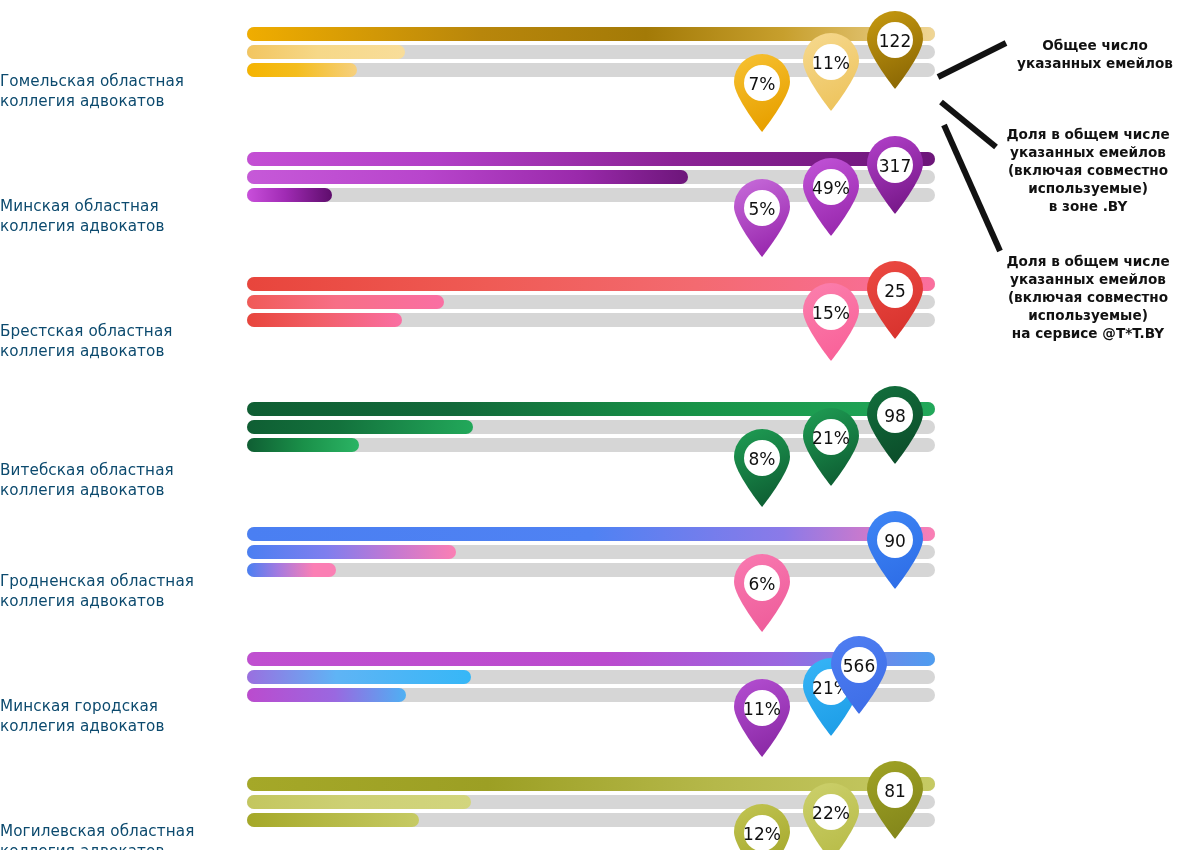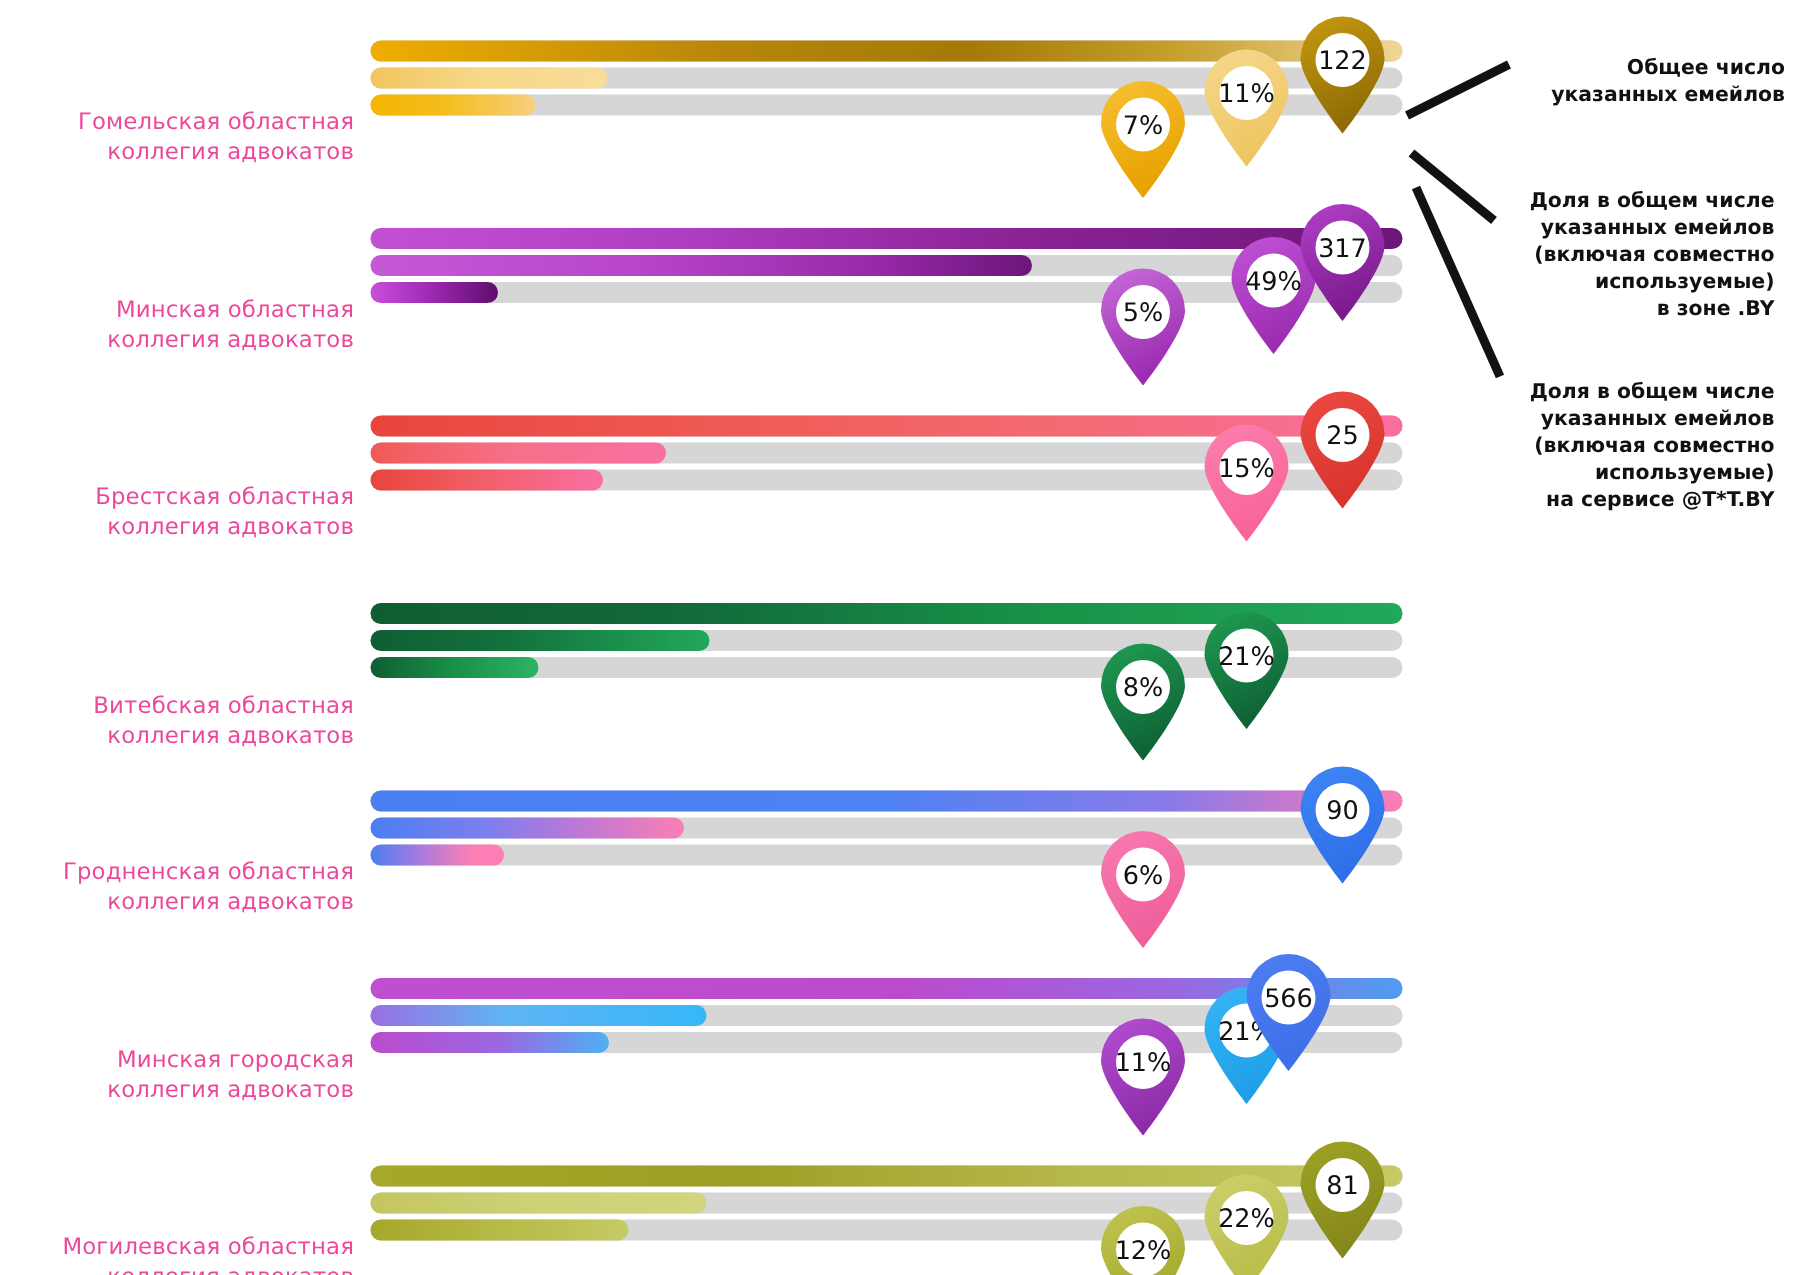--- a/index.html
+++ b/index.html
@@ -27,24 +27,23 @@
     position: absolute;
     left: 0;
     width: 1200px;
     height: 125px;
   }
 
   .group-label {
     position: absolute;
     left: 0;
     width: 236px;
-    text-align: right;
     font-size: 15.2px;
     line-height: 1.32;
-    color: #ec4899;
+    color: #0c4a6e;
     letter-spacing: 0.1px;
     white-space: pre-line;
   }
 
   
   .bars {
     position: absolute;
     left: 247px;
     top: 0;
     width: 690px;
@@ -85,21 +84,21 @@
     line-height: 30px;
     font-weight: 400;
     color: #101010;
     pointer-events: none;
   }
 
   
   .legend-note {
     position: absolute;
     width: 190px;
-    text-align: right;
+    text-align: center;
     font-size: 13.6px;
     line-height: 1.33;
     font-weight: 700;
     color: #111;
     white-space: pre-line;
   }
   #connector-layer {
     position: absolute;
     left: 0; top: 0;
     width: 1200px; height: 850px;
@@ -198,21 +197,21 @@
             <linearGradient id="pg3" x1="0" y1="0" x2="0.35" y2="1">
               <stop offset="0%" stop-color="#c86ddb"></stop>
               <stop offset="100%" stop-color="#9b2bb0"></stop>
             </linearGradient>
           </defs>
           <path d="M31 79 C31 79 59 44 59 29 A28 28 0 1 0 3 29 C3 44 31 79 31 79 Z" fill="url(#pg3)"></path>
           <circle cx="31" cy="30" r="18" fill="#ffffff"></circle>
         </svg>
         <div class="pin-label">5%</div>
       </div>
-    <div class="pin" style="left:818px;top:5px">
+    <div class="pin" style="left:800px;top:5px">
         <svg viewBox="0 0 62 80" xmlns="http://www.w3.org/2000/svg">
           <defs>
             <linearGradient id="pg4" x1="0" y1="0" x2="0.35" y2="1">
               <stop offset="0%" stop-color="#c254d8"></stop>
               <stop offset="100%" stop-color="#9b2bb0"></stop>
             </linearGradient>
           </defs>
           <path d="M31 79 C31 79 59 44 59 29 A28 28 0 1 0 3 29 C3 44 31 79 31 79 Z" fill="url(#pg4)"></path>
           <circle cx="31" cy="30" r="18" fill="#ffffff"></circle>
         </svg>
@@ -313,20 +312,33 @@
           <defs>
             <linearGradient id="pg10" x1="0" y1="0" x2="0.35" y2="1">
               <stop offset="0%" stop-color="#1f9e54"></stop>
               <stop offset="100%" stop-color="#0f6235"></stop>
             </linearGradient>
           </defs>
           <path d="M31 79 C31 79 59 44 59 29 A28 28 0 1 0 3 29 C3 44 31 79 31 79 Z" fill="url(#pg10)"></path>
           <circle cx="31" cy="30" r="18" fill="#ffffff"></circle>
         </svg>
         <div class="pin-label">21%</div>
+      </div>
+    <div class="pin" style="left:864px;top:-17px">
+        <svg viewBox="0 0 62 80" xmlns="http://www.w3.org/2000/svg">
+          <defs>
+            <linearGradient id="pg11" x1="0" y1="0" x2="0.35" y2="1">
+              <stop offset="0%" stop-color="#12703d"></stop>
+              <stop offset="100%" stop-color="#0c4f2b"></stop>
+            </linearGradient>
+          </defs>
+          <path d="M31 79 C31 79 59 44 59 29 A28 28 0 1 0 3 29 C3 44 31 79 31 79 Z" fill="url(#pg11)"></path>
+          <circle cx="31" cy="30" r="18" fill="#ffffff"></circle>
+        </svg>
+        <div class="pin-label">98</div>
       </div>
   </div>
 
   <div class="group" style="top:527px">
     <div class="group-label" style="top:44px">Гродненская областная
 коллегия адвокатов</div>
     <div class="bars">
       <div class="row0">
           <div class="track"></div>
           <div class="bar" style="background: linear-gradient(90deg, rgb(74, 127, 242) 0%, rgb(79, 130, 243) 50%, rgb(139, 122, 232) 78%, rgb(213, 121, 200) 92%, rgb(251, 127, 180) 100%); width: 688px;"></div>

